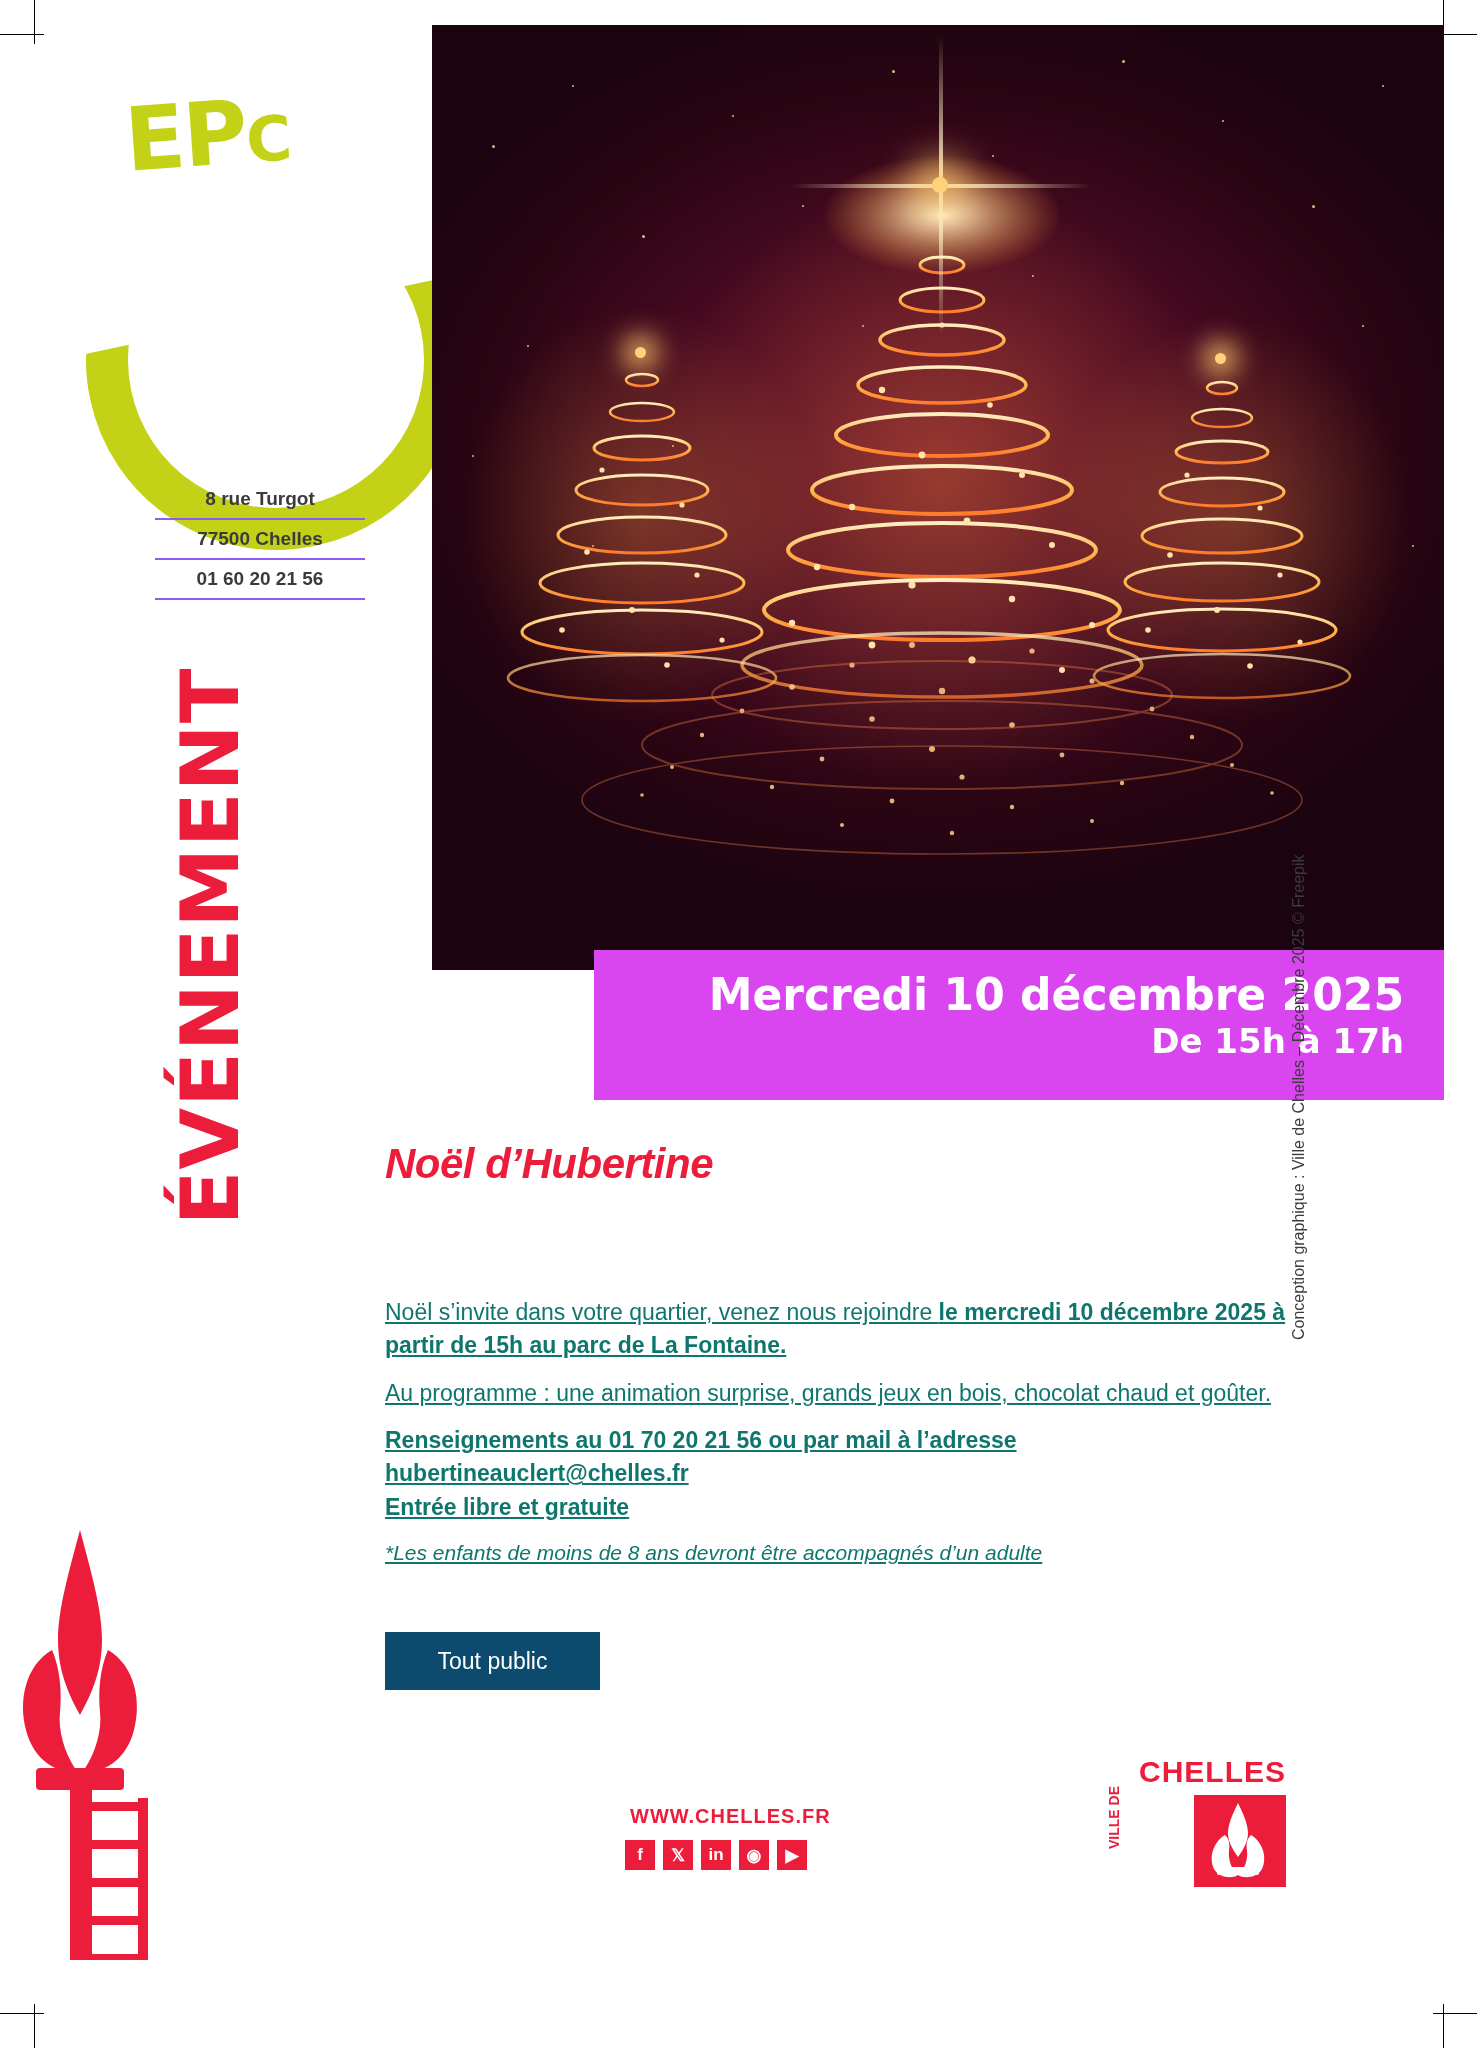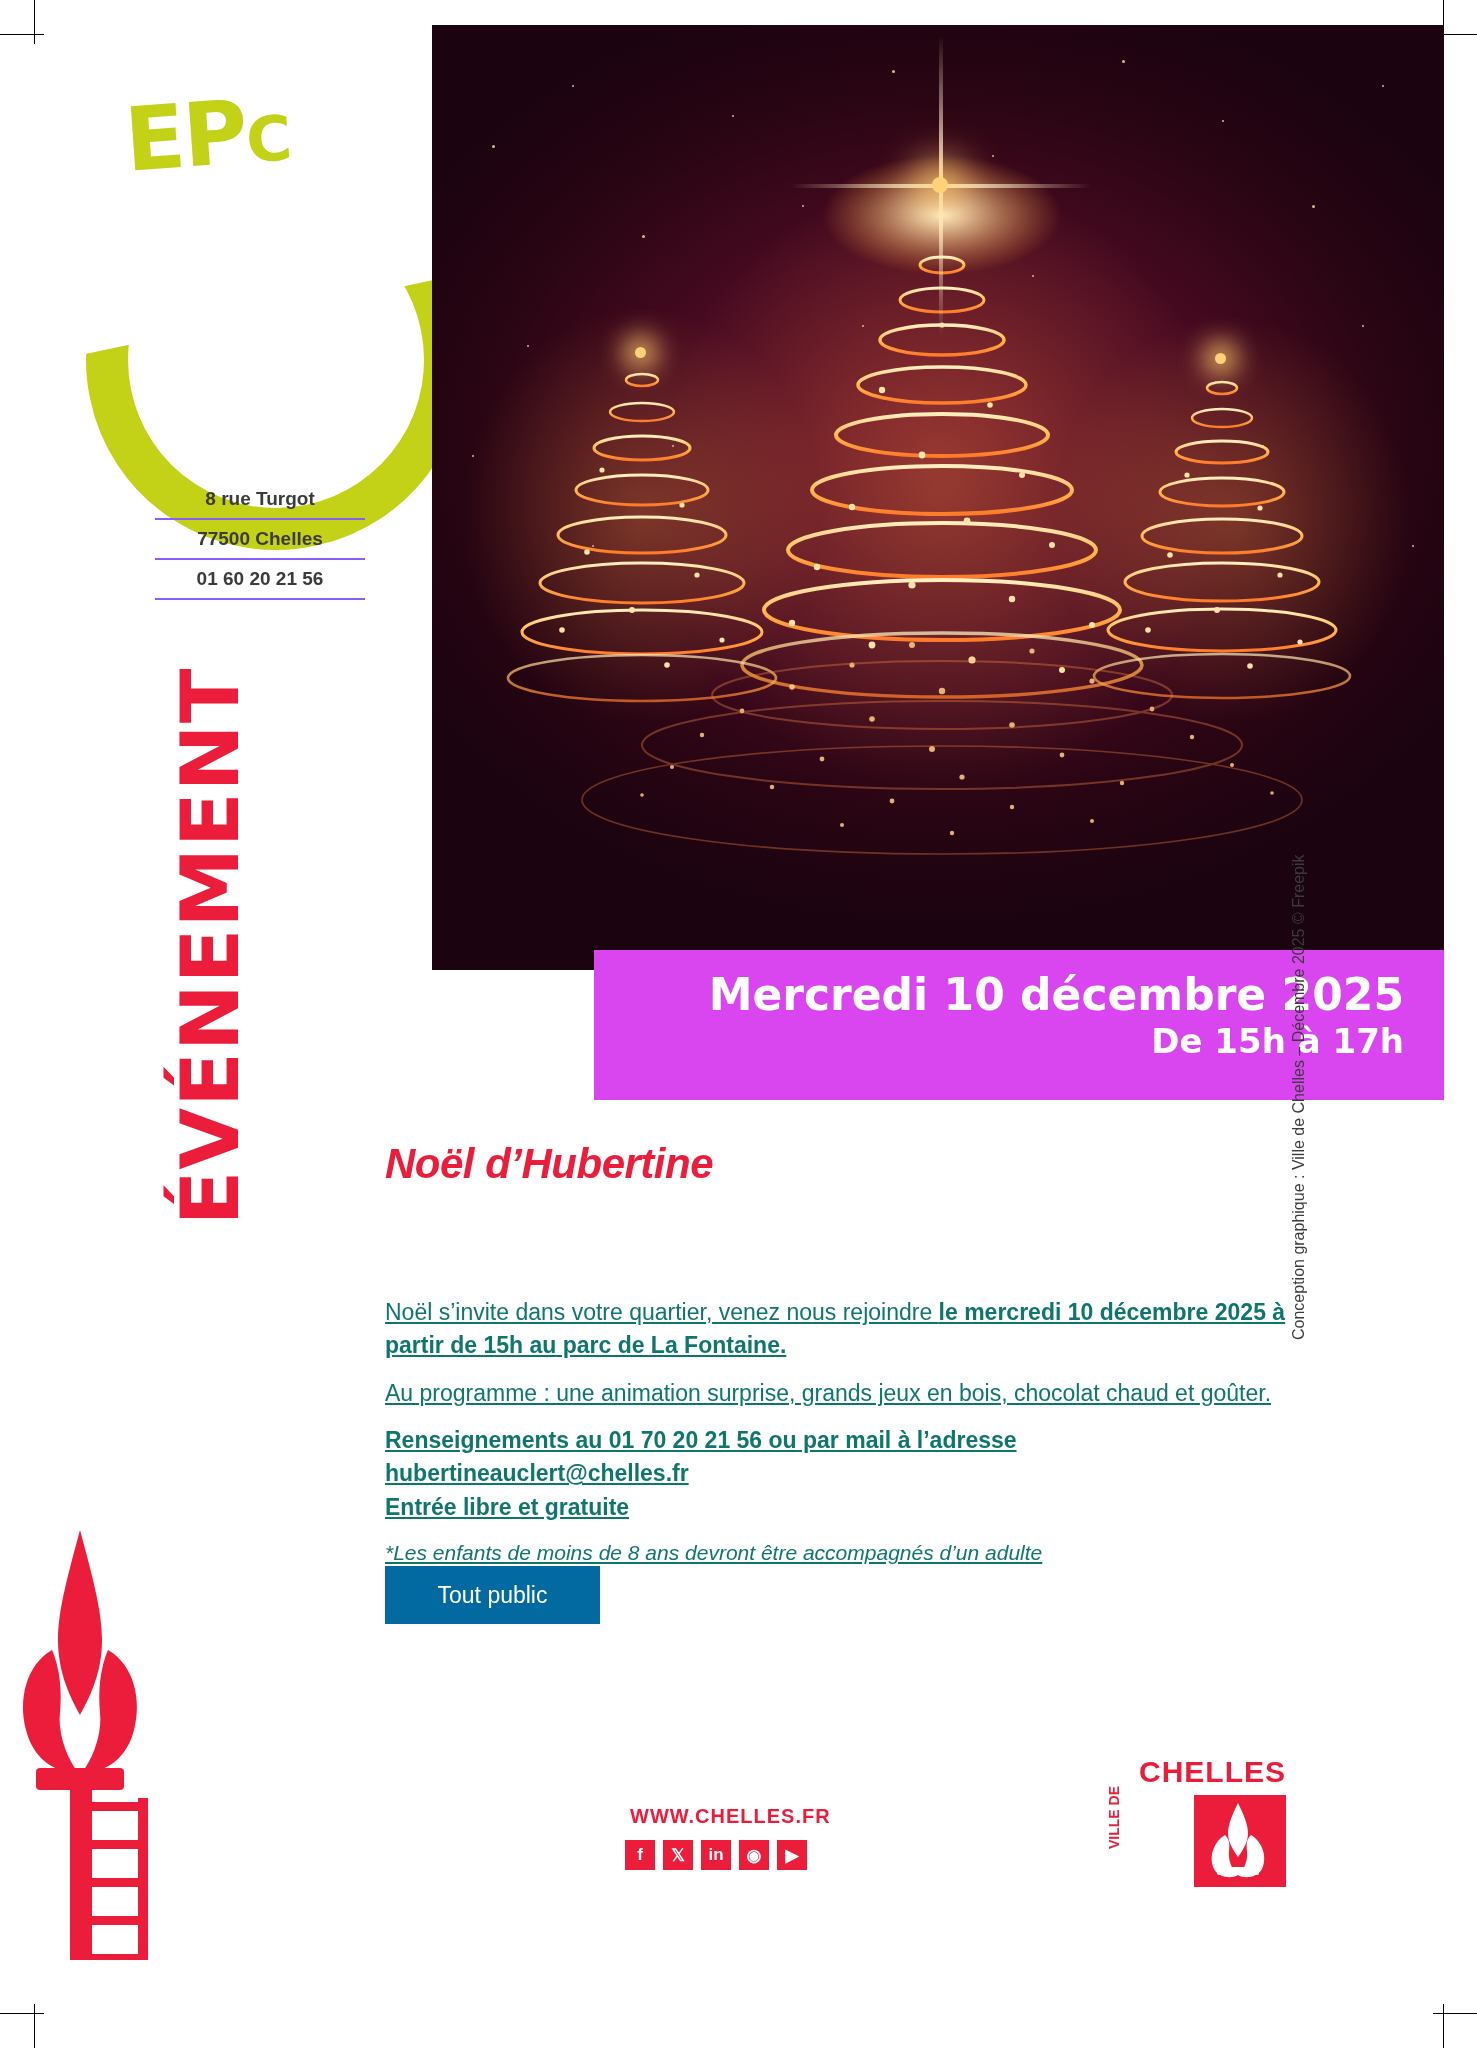--- a/index.html
+++ b/index.html
@@ -241,24 +241,24 @@
   }
   #body-text p { margin: 0 0 14px 0; }
   #body-text .b { font-weight: bold; }
   #body-text .note {
     font-style: italic;
     font-size: 21px;
   }
   #public-badge {
     position: absolute;
     left: 385px;
-    top: 1566px;
+    top: 1632px;
     width: 215px;
     height: 58px;
-    background: #0369a1;
+    background: #0c4a6e;
     color: #ffffff;
     font-size: 23px;
     display: flex;
     align-items: center;
     justify-content: center;
   }
 
   
   #credit {
     position: absolute;

